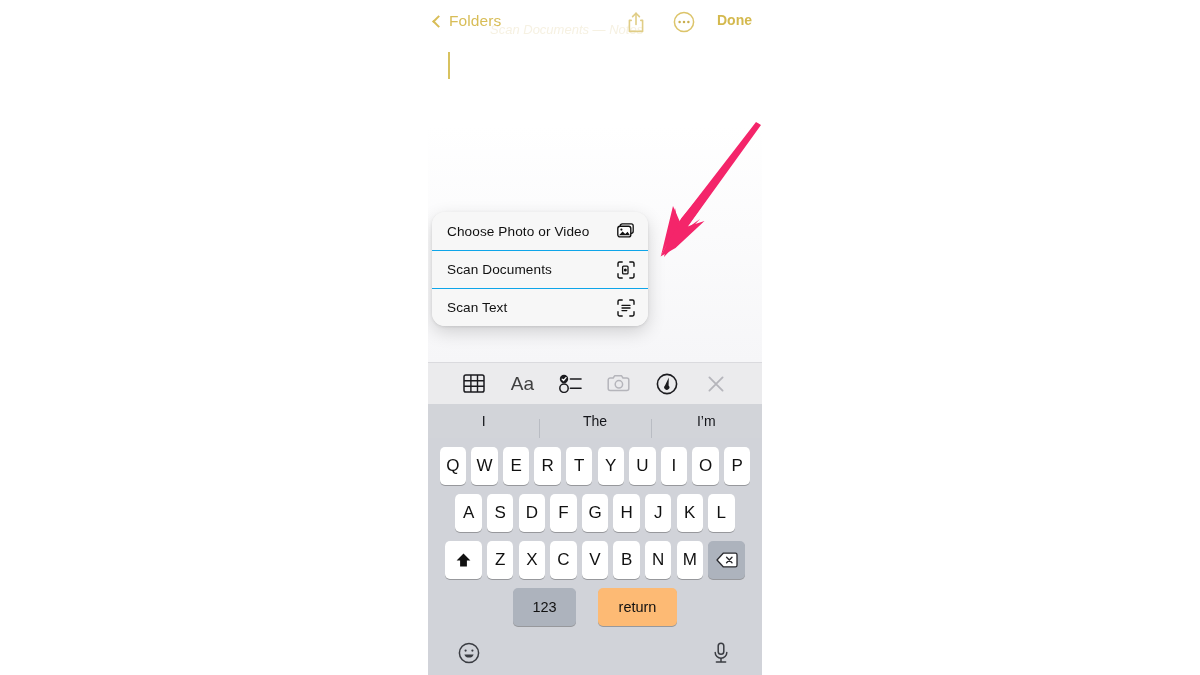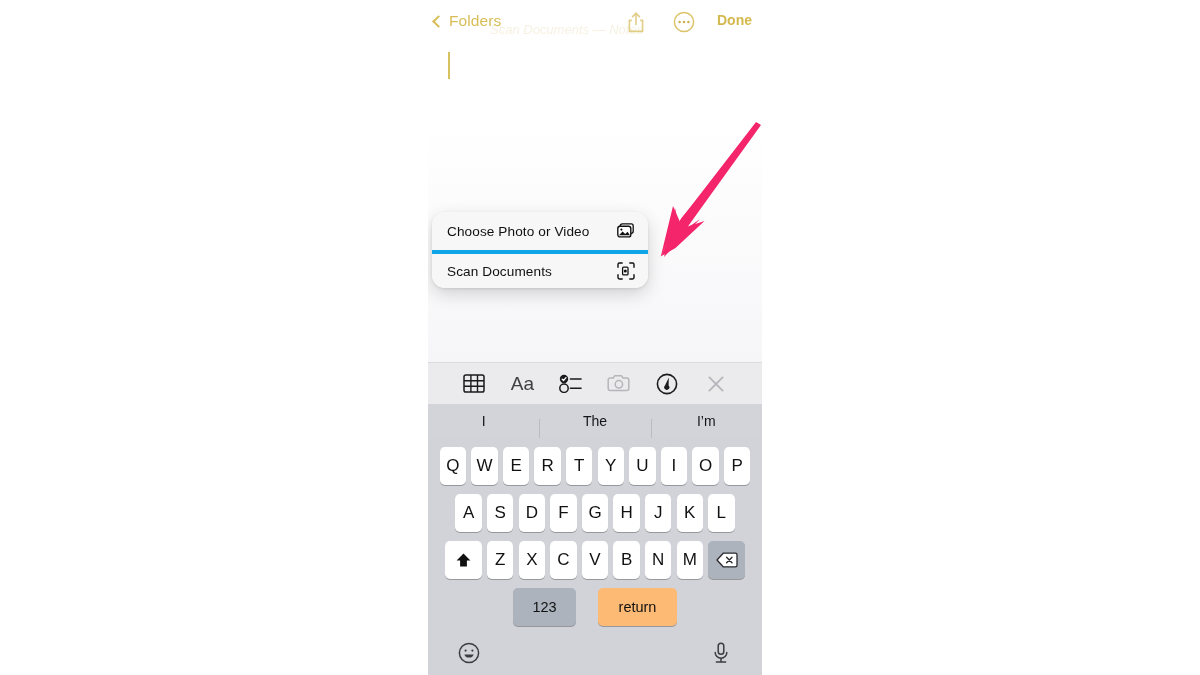--- a/index.html
+++ b/index.html
@@ -59,21 +59,21 @@
     position: absolute; left: 4px; top: 212px; width: 216px;
     background: #f7f7f7; border-radius: 13px;
     box-shadow: 0 6px 18px rgba(0,0,0,.16), 0 1px 3px rgba(0,0,0,.10);
     overflow: hidden;
   }
   .menu-row {
     position: relative; height: 38px; display: flex; align-items: center;
     justify-content: space-between; padding: 0 12px 0 15px;
     background: #f7f7f7;
   }
-  .menu-row + .menu-row { border-top: 4px solid #0ea5e9; }
+  .menu-row + .menu-row { border-top: 1px solid #0ea5e9; }
   .menu-label { font-size: 13.6px; color: #111; letter-spacing: .1px; }
   .menu-icon { width: 20px; height: 20px; display:flex; align-items:center; justify-content:center; }
 
   
   #arrow { position: absolute; left: 640px; top: 122px; width: 136px; height: 142px; }
 
   
   #kb-toolbar {
     position: absolute; left: 0; top: 362px; width: 334px; height: 42px;
     background: #ebebed; display: flex; align-items: center;
@@ -185,20 +185,34 @@
             <path d="M12.8 1 H15.6 A1.4 1.4 0 0 1 17 2.4 V5.2" fill="none" stroke="#111" stroke-width="1.4" stroke-linecap="round"></path>
             <path d="M17 12.8 V15.6 A1.4 1.4 0 0 1 15.6 17 H12.8" fill="none" stroke="#111" stroke-width="1.4" stroke-linecap="round"></path>
             <path d="M5.2 17 H2.4 A1.4 1.4 0 0 1 1 15.6 V12.8" fill="none" stroke="#111" stroke-width="1.4" stroke-linecap="round"></path>
             <path d="M6.6 5.1 h3.4 a1 1 0 0 1 1 1 v5.8 a1 1 0 0 1 -1 1 h-3.4 a1 1 0 0 1 -1 -1 v-5.8 a1 1 0 0 1 1 -1 z" fill="none" stroke="#111" stroke-width="1.3"></path>
             <circle cx="8.3" cy="9" r="1.5" fill="#111"></circle>
           </svg>
         </span>
       </div>
 
 
+      <div class="menu-row">
+        <span class="menu-label">Scan Text</span>
+        <span class="menu-icon">
+          <svg width="18" height="18" viewBox="0 0 18 18">
+            <path d="M1 5.2 V2.4 A1.4 1.4 0 0 1 2.4 1 H5.2" fill="none" stroke="#111" stroke-width="1.4" stroke-linecap="round"></path>
+            <path d="M12.8 1 H15.6 A1.4 1.4 0 0 1 17 2.4 V5.2" fill="none" stroke="#111" stroke-width="1.4" stroke-linecap="round"></path>
+            <path d="M17 12.8 V15.6 A1.4 1.4 0 0 1 15.6 17 H12.8" fill="none" stroke="#111" stroke-width="1.4" stroke-linecap="round"></path>
+            <path d="M5.2 17 H2.4 A1.4 1.4 0 0 1 1 15.6 V12.8" fill="none" stroke="#111" stroke-width="1.4" stroke-linecap="round"></path>
+            <path d="M5 6.4 H13" stroke="#111" stroke-width="1.3" stroke-linecap="round"></path>
+            <path d="M5 9 H13" stroke="#111" stroke-width="1.3" stroke-linecap="round"></path>
+            <path d="M5 11.6 H9.8" stroke="#111" stroke-width="1.3" stroke-linecap="round"></path>
+          </svg>
+        </span>
+      </div>
     </div>
 
     <div id="kb-toolbar">
 
       <div class="tb">
         <svg width="22" height="19" viewBox="0 0 22 19">
           <rect x="1" y="1" width="20" height="17" rx="1.8" fill="none" stroke="#1b1b1f" stroke-width="1.5"></rect>
           <path d="M1 6.7 H21 M1 12.3 H21 M7.9 1 V18 M14.5 1 V18" stroke="#1b1b1f" stroke-width="1.4"></path>
         </svg>
       </div>

